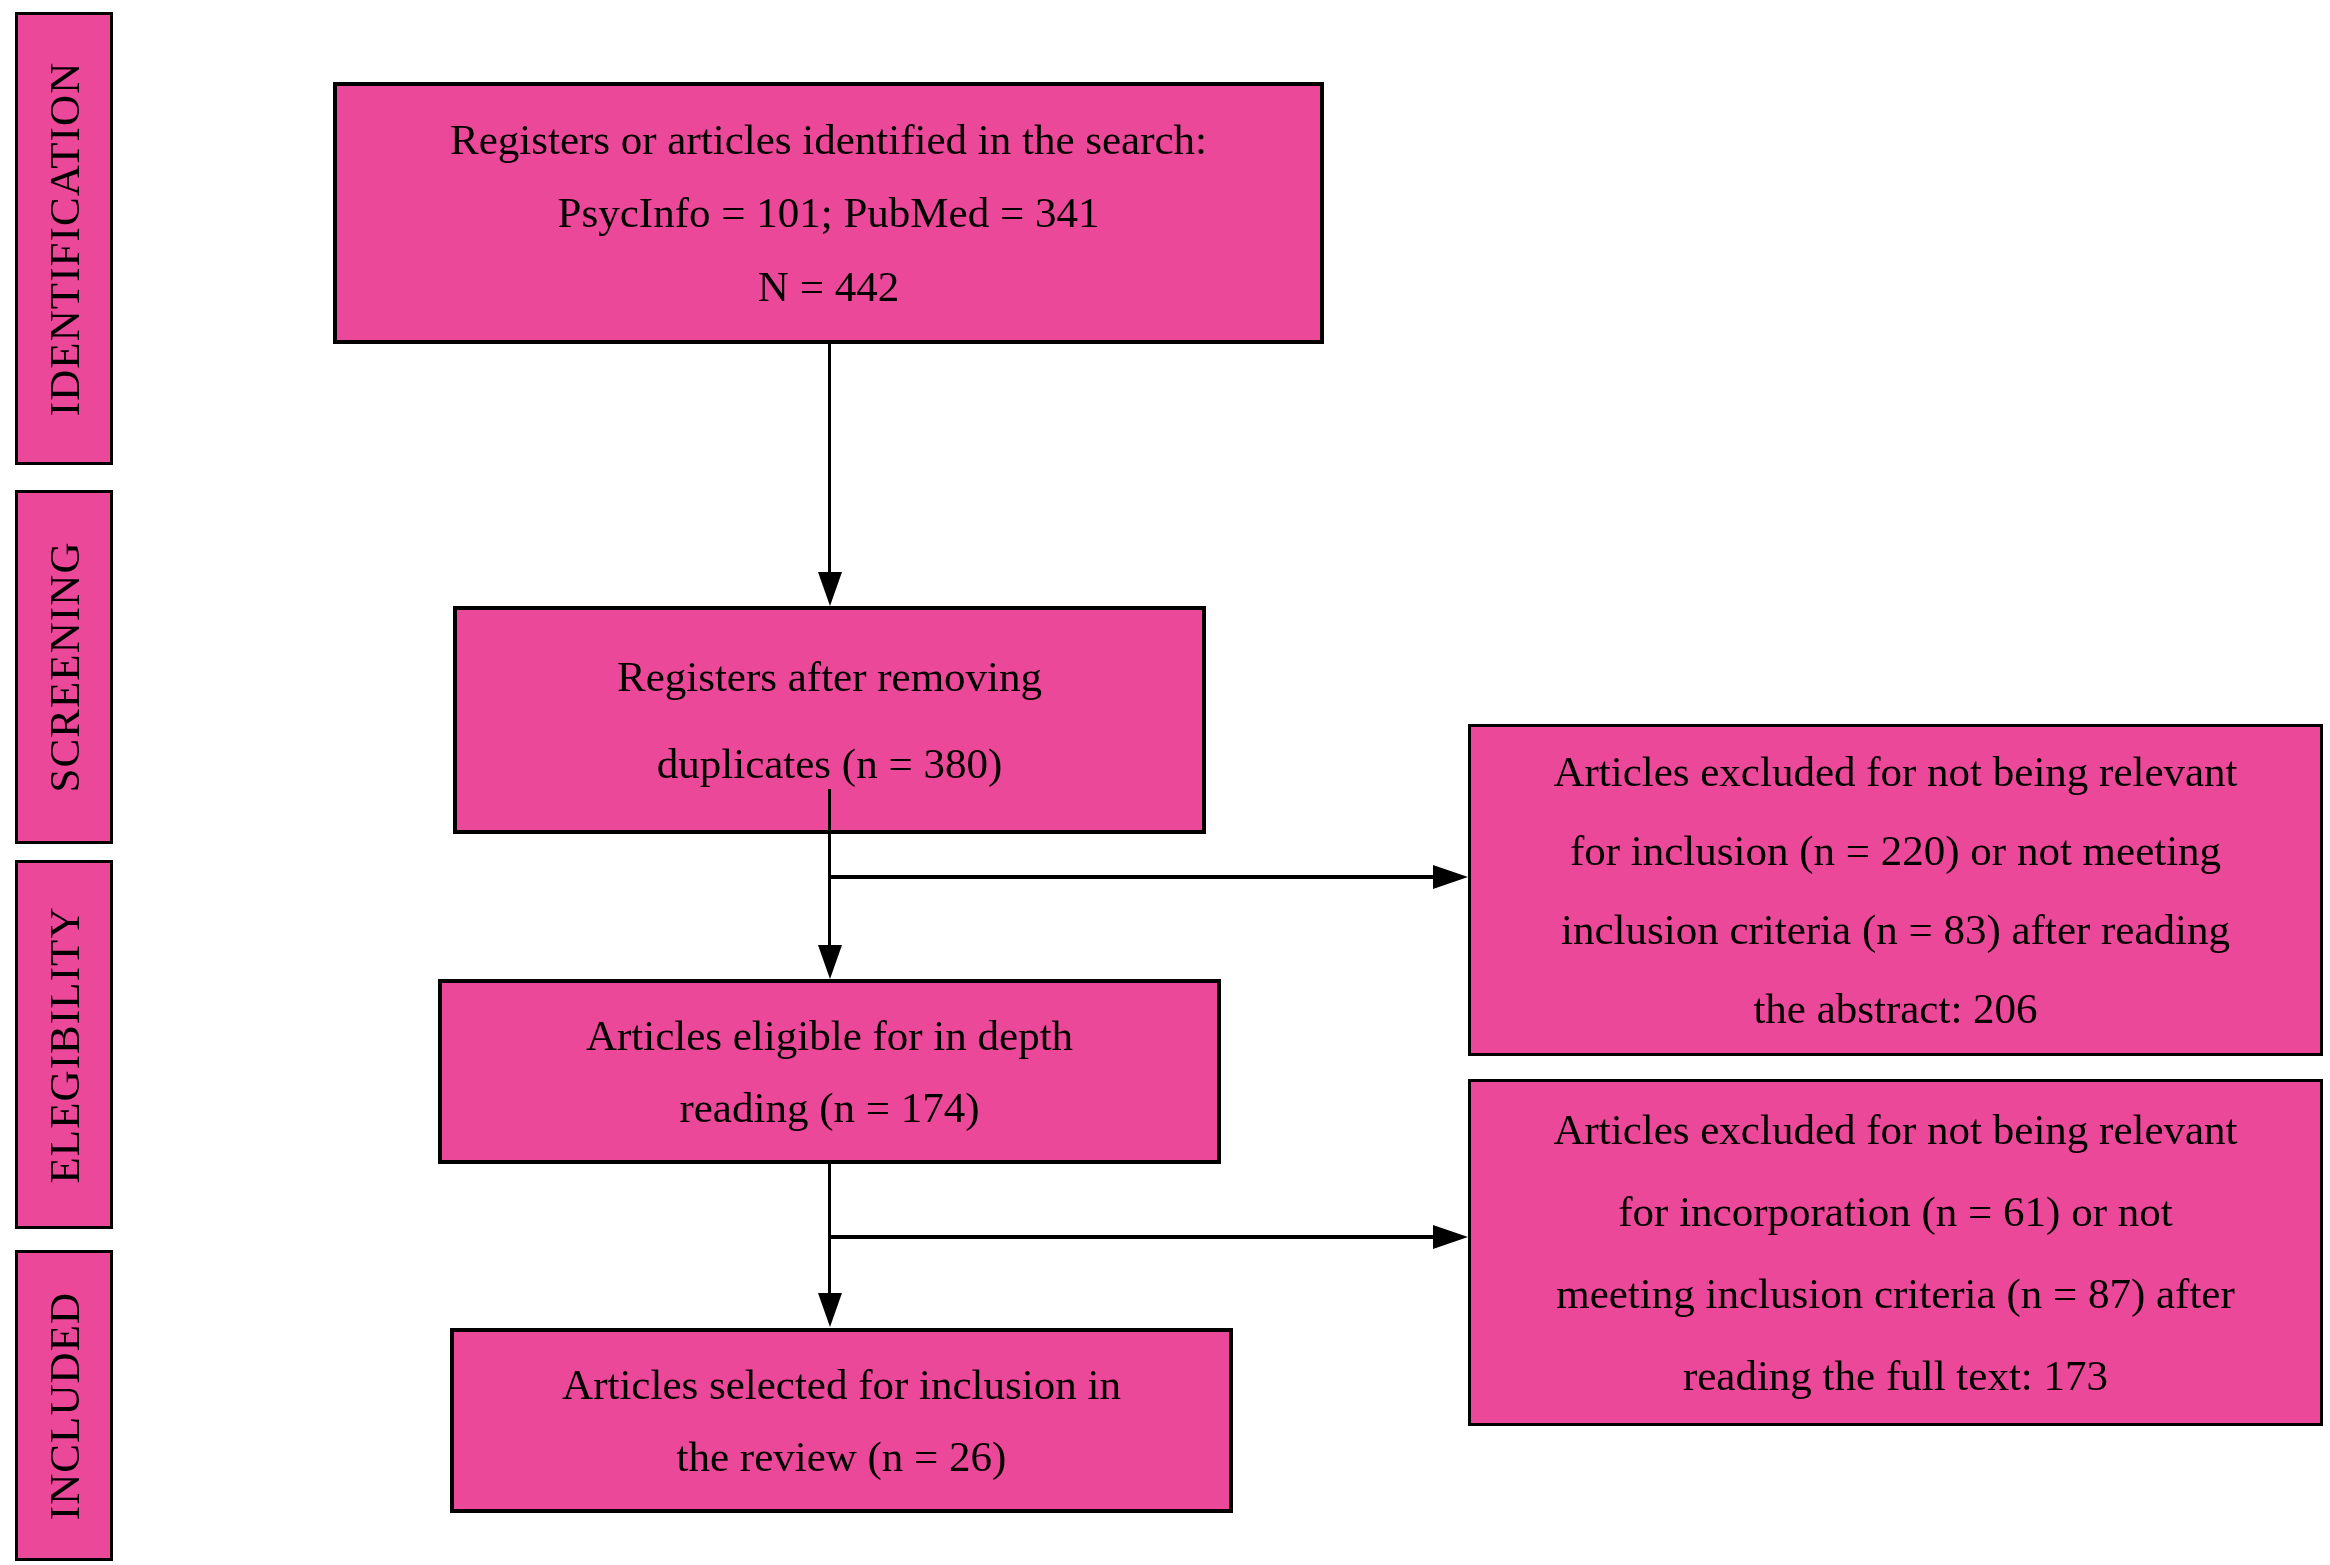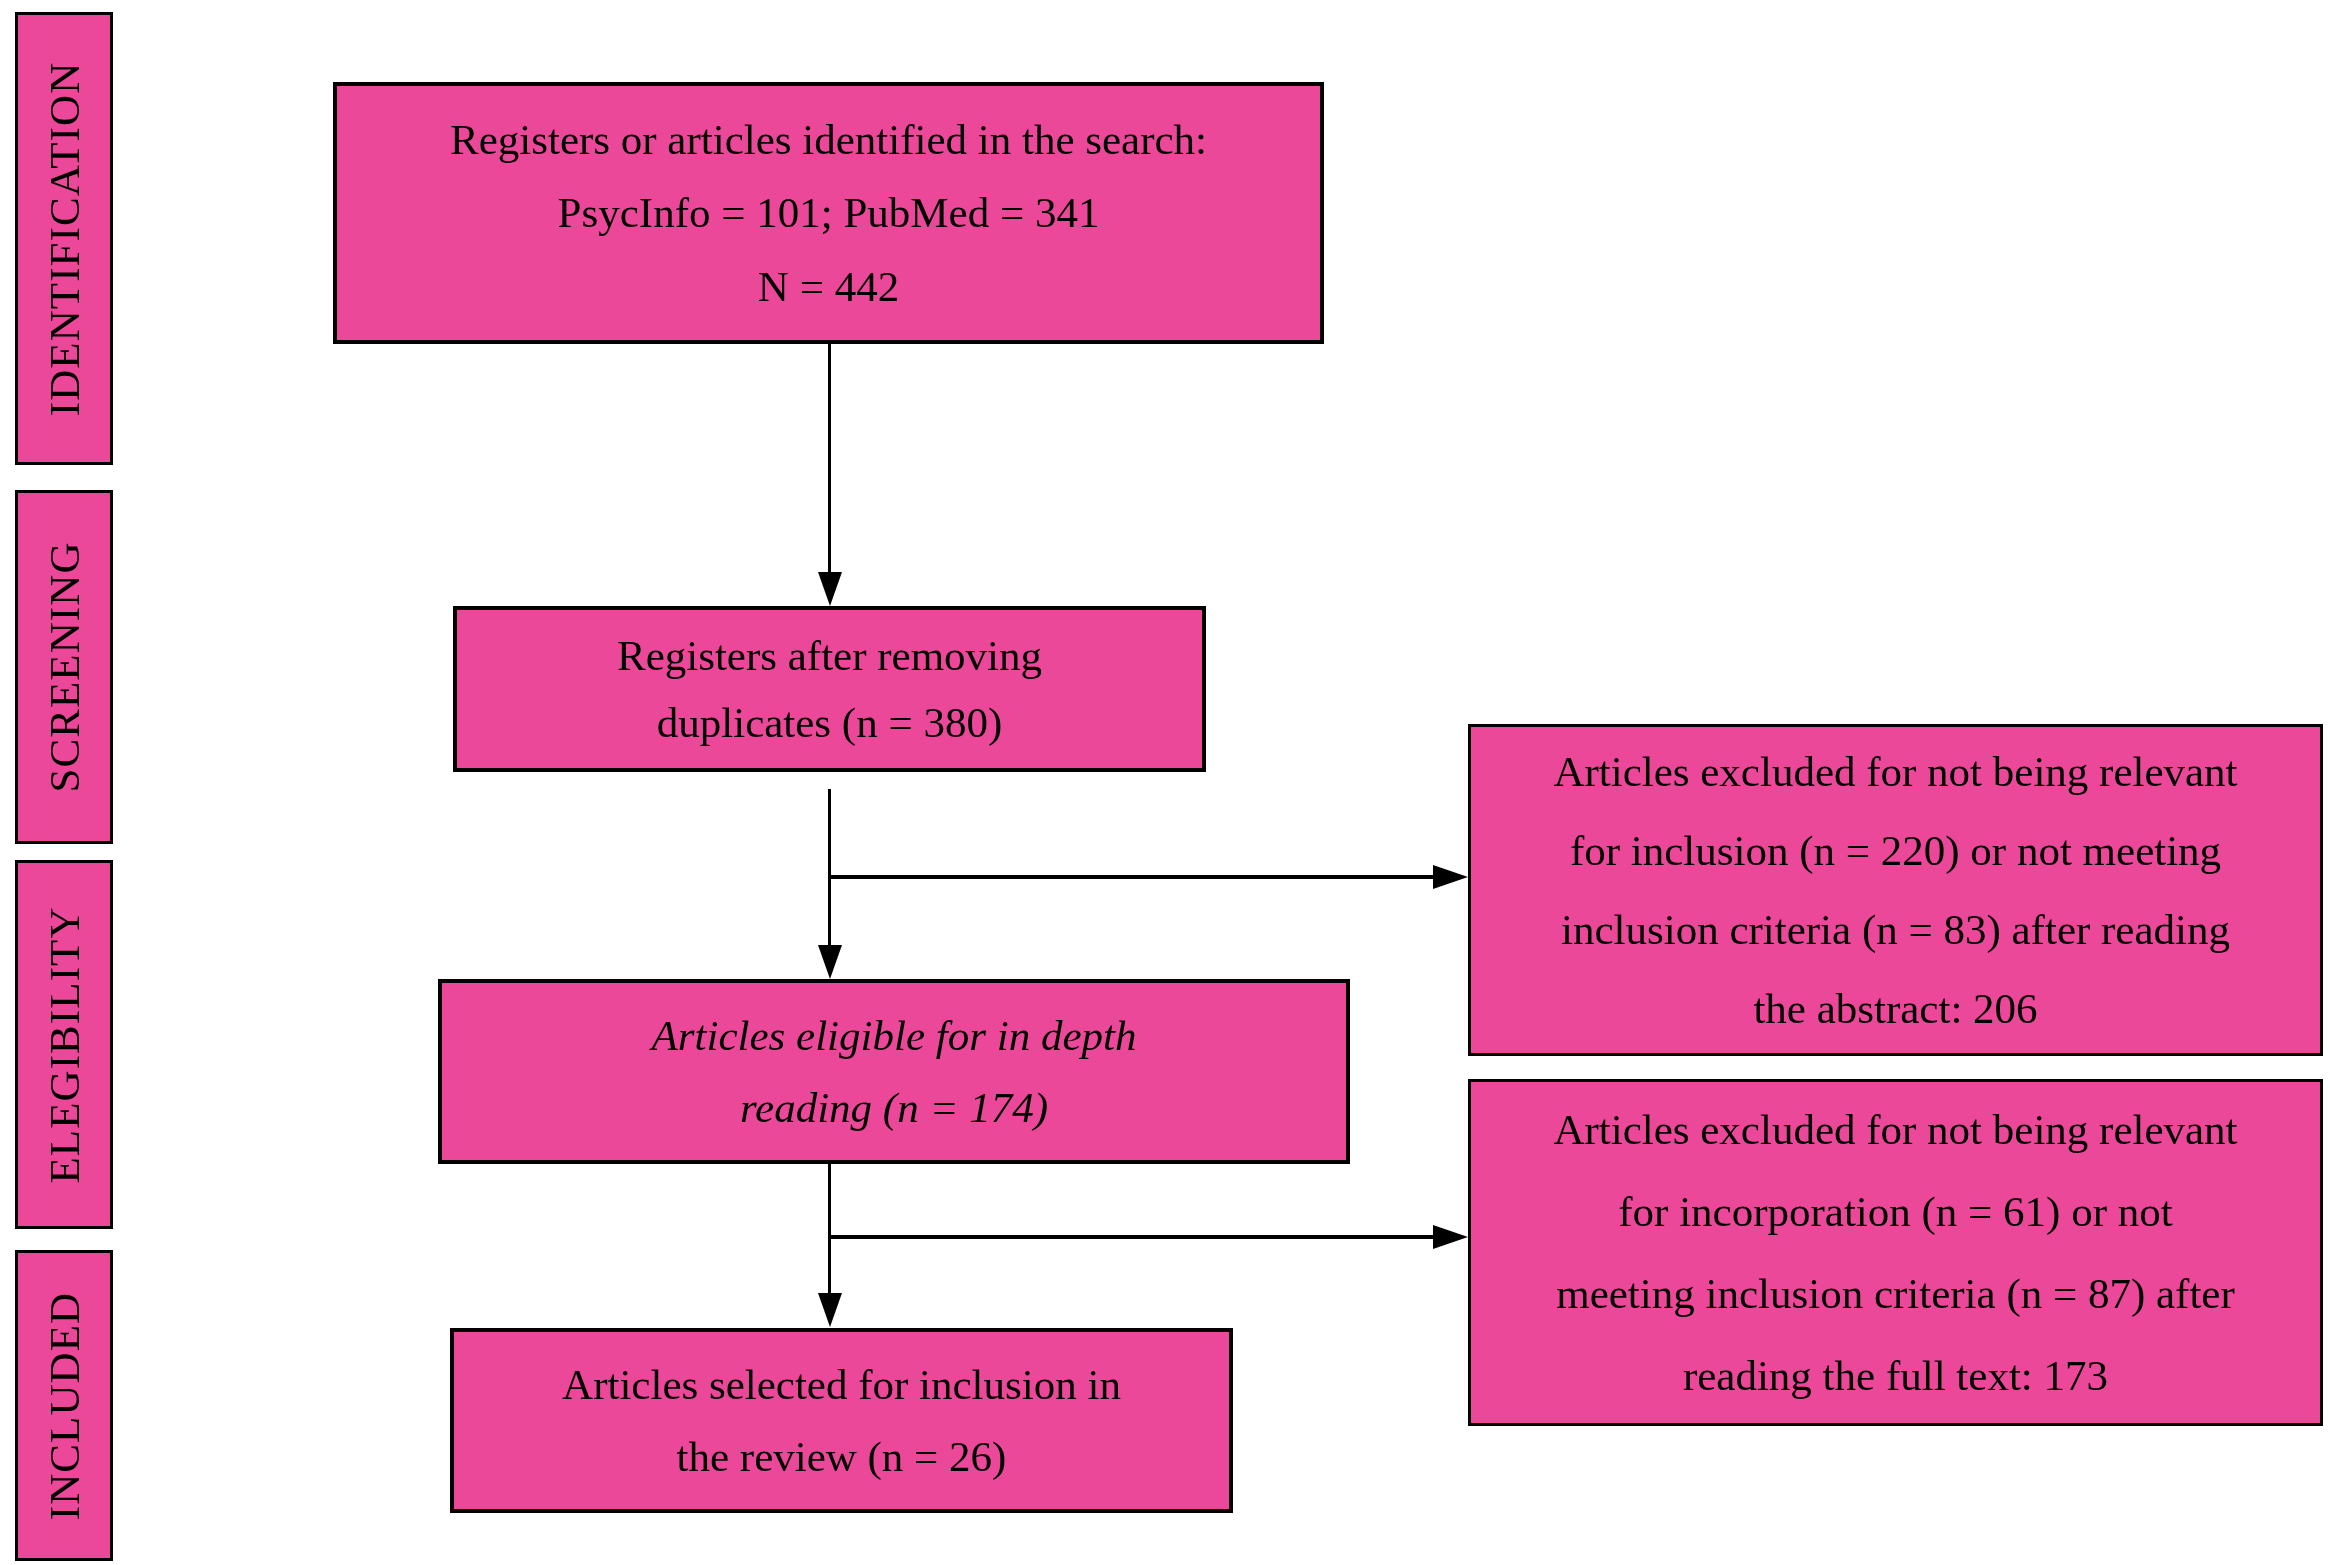--- a/index.html
+++ b/index.html
@@ -100,26 +100,26 @@
   <div class="bx side-bx" style="left:15px; top:1250px; width:98px; height:311px;">
     <span class="side-label">INCLUDED</span>
   </div>
 
   <div class="bx center-bx" style="left:333px; top:82px; width:991px; height:262px;">
     <span class="ln">Registers or articles identified in the search:</span>
     <span class="ln">PsycInfo = 101; PubMed = 341</span>
     <span class="ln">N = 442</span>
   </div>
 
-  <div class="bx center-bx" style="left:453px; top:606px; width:753px; height:166px;">
+  <div class="bx center-bx" style="left:453px; top:606px; width:753px; height:228px;">
     <span class="ln">Registers after removing</span>
     <span class="ln">duplicates (n = 380)</span>
   </div>
 
-  <div class="bx center-bx" style="left:438px; top:979px; width:912px; height:185px;font-style:italic;">
+  <div class="bx center-bx" style="left:438px; top:979px; width:783px; height:185px;">
     <span class="ln">Articles eligible for in depth</span>
     <span class="ln">reading (n = 174)</span>
   </div>
 
   <div class="bx center-bx" style="left:438px; top:1328px; width:783px; height:185px;margin-left:12px;">
     <span class="ln">Articles selected for inclusion in</span>
     <span class="ln">the review (n = 26)</span>
   </div>
 
   <div class="bx right-bx" style="left:1468px; top:724px; width:855px; height:332px;">

